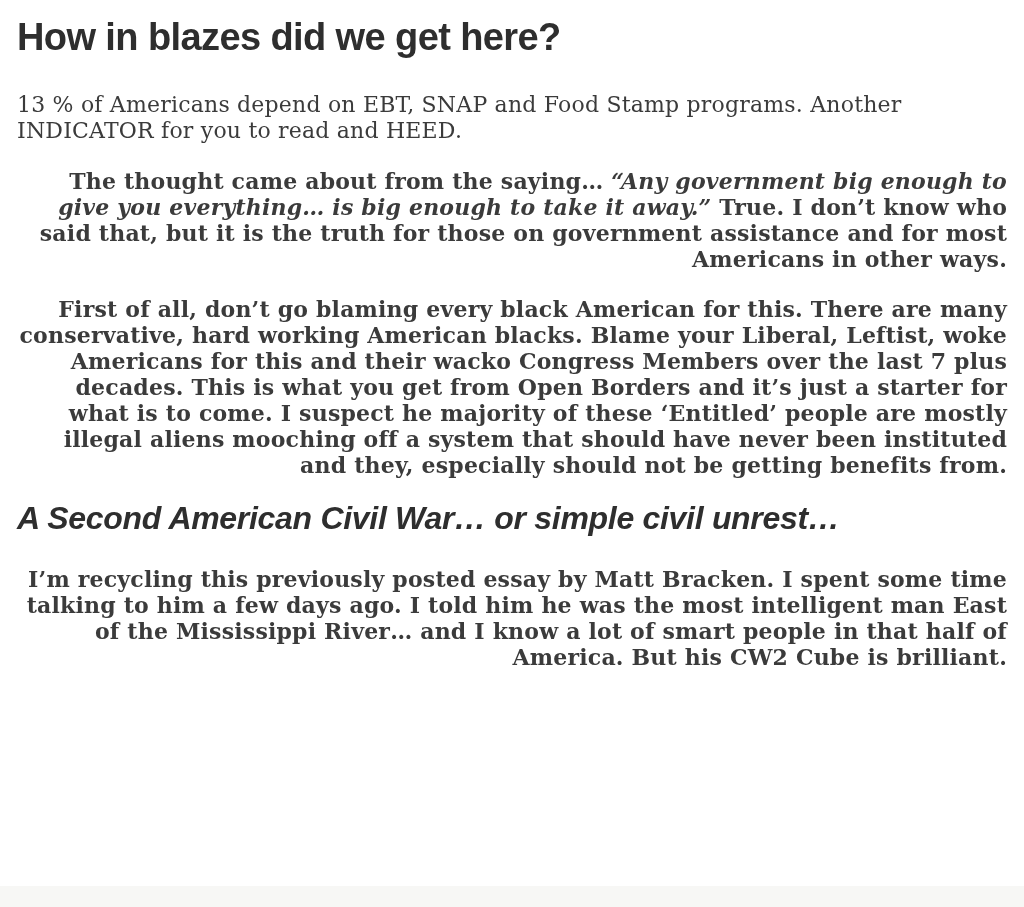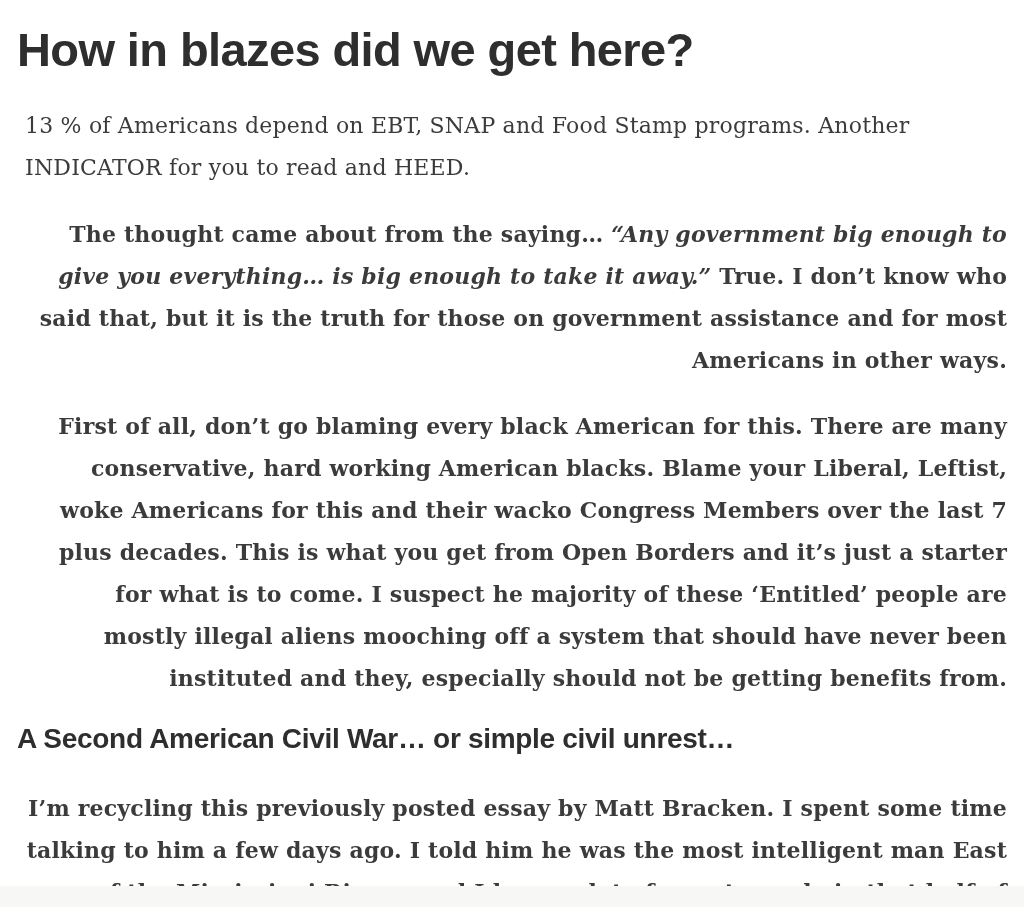--- a/index.html
+++ b/index.html
@@ -13,46 +13,47 @@
     position: relative;
     overflow: hidden;
   }
   .article {
     padding: 14px 17px 0 17px;
     width: 990px;
   }
   .post-title {
     font-family: "Liberation Sans", sans-serif;
     font-weight: 800;
-    font-size: 47px;
+    font-size: 38px;
     line-height: 46px;
     letter-spacing: -0.6px;
     color: #2e2e2e;
-    margin: 13px 0 32px 0;
+    margin: 0 0 32px 0;
   }
   p.body-para {
     font-family: "DejaVu Serif", serif;
     font-size: 22px;
-    line-height: 42px;
+    line-height: 26px;
     letter-spacing: 0.2px;
     color: #3b3b3b;
-    margin: 0 0 24px 8px;
+    margin: 0 0 24px 0;
     max-width: 992px;
   }
   p.body-para.regular { font-weight: 400; }
   p.body-para.bold    { font-weight: 700; text-align: right; }
   p.body-para em      { font-style: italic; }
   .section-heading {
     font-family: "Liberation Sans", sans-serif;
     font-weight: 700;
-    font-size: 28px;
+    font-size: 32px;
     line-height: 32px;
     letter-spacing: -0.3px;
     color: #2e2e2e;
     margin: 0 0 32px 0;
+    font-style: italic;
   }
   .next-section-edge {
     position: absolute;
     left: 0;
     right: 0;
     bottom: 0;
     height: 21px;
     background: #f7f7f5;
   }
 </style>

